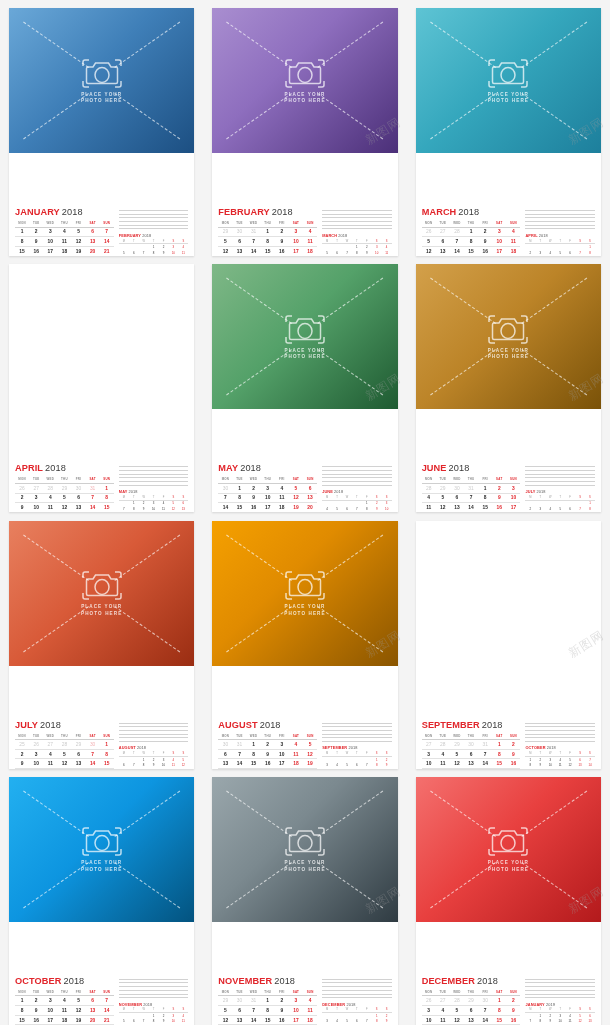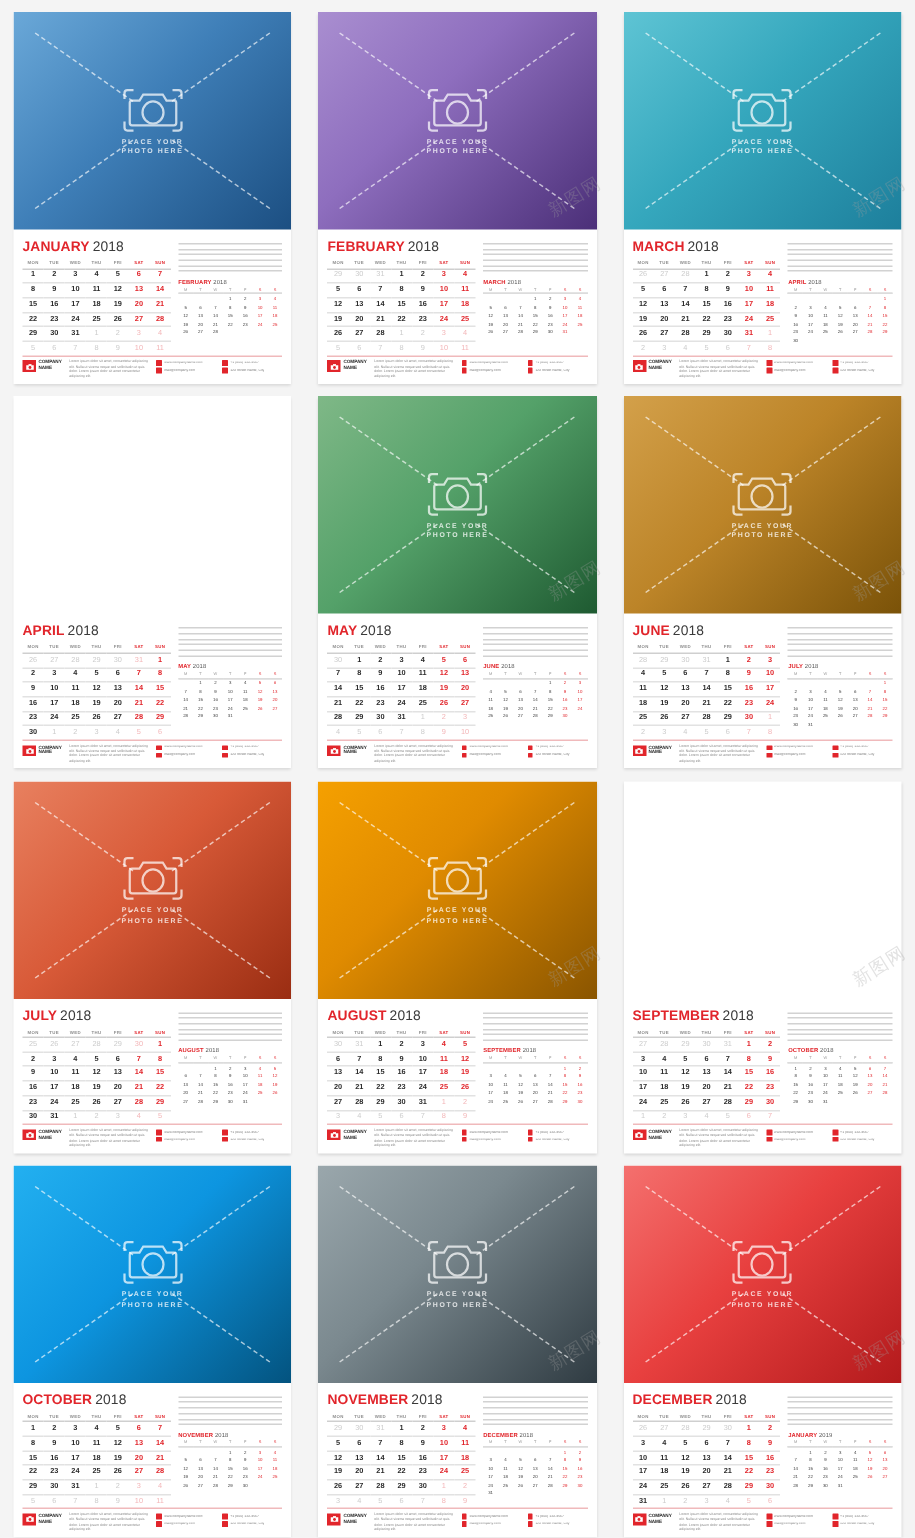--- a/index.html
+++ b/index.html
@@ -42,21 +42,21 @@
   .cam-text {
     color: rgba(255,255,255,.78);
     font-size: 4.6px;
     letter-spacing: 1.1px;
     font-weight: bold;
     line-height: 6.4px;
     text-align: center;
     white-space: pre-line;
   }
   
-  .body { flex: 1; display: flex; padding: 6px 6px 0 6px; gap: 5px; }
+  .body { flex: 1; display: flex; padding: 6px 6px 0 6px; gap: 5px; margin-top: 48px; }
   .left { width: 57%; display: flex; flex-direction: column; }
   .right { flex: 1; display: flex; flex-direction: column; padding-top: 1px; }
   .m-title { font-size: 9.2px; font-weight: bold; letter-spacing: .1px; white-space: nowrap; line-height: 11px; }
   .m-name { color: #e1252b; }
   .m-year { color: #3a3a3a; font-weight: normal; margin-left: 2px; }
 
   table.cal { width: 100%; border-collapse: collapse; margin-top: 2px; table-layout: fixed; }
   table.cal th {
     font-size: 2.9px; color: #8d8d8d; font-weight: bold;
     letter-spacing: .25px; padding: 1px 0 1.6px 0;

